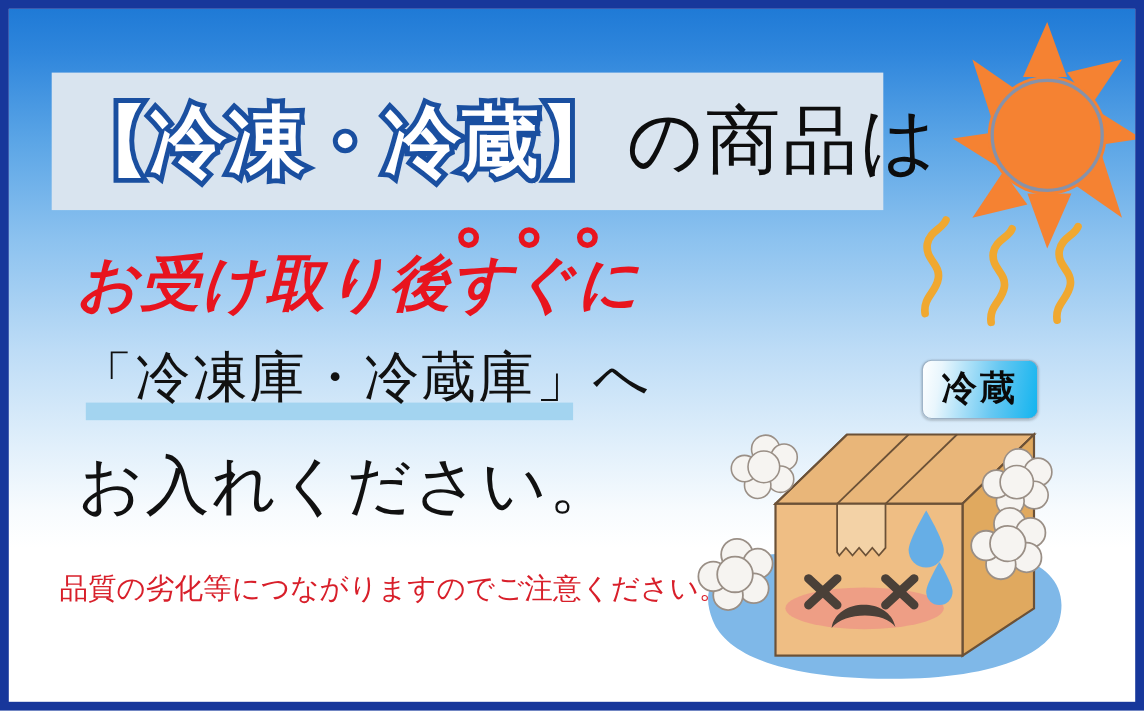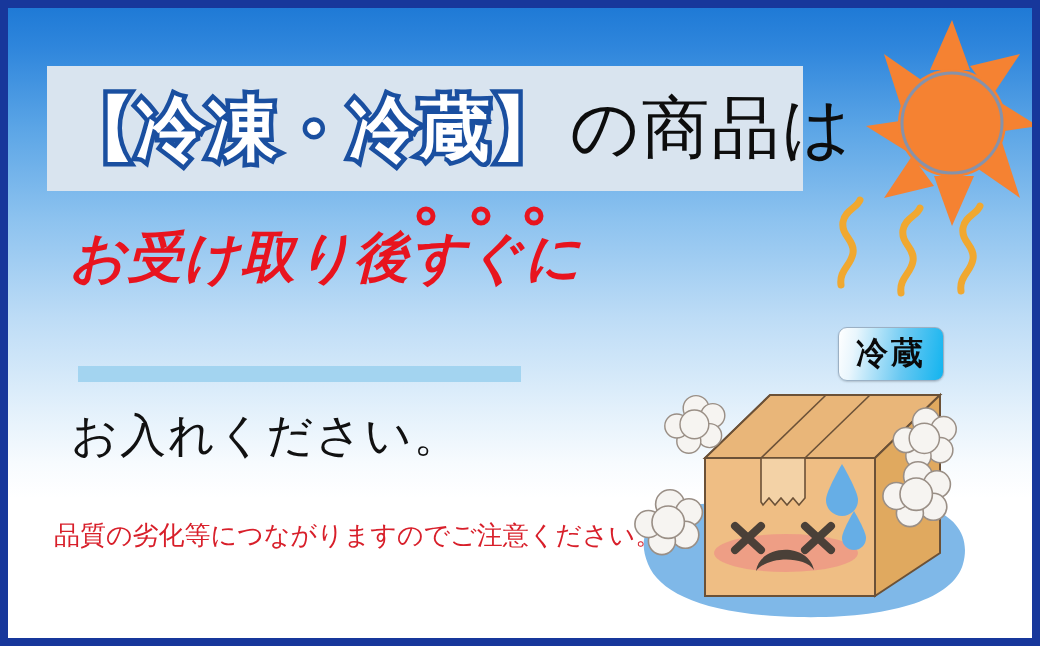--- a/index.html
+++ b/index.html
@@ -71,22 +71,22 @@
     font-size:50px;color:#111;font-weight:400;
     letter-spacing:2px;white-space:nowrap;line-height:1;
     z-index:3;
   }
   .hl-bar{
     position:absolute;left:70px;top:358px;width:443px;height:16px;
     background:#a3d4f0;z-index:2;
   }
   .line-3{
     position:absolute;left:63px;top:405px;
-    font-size:46px;color:#111;font-weight:400;
-    letter-spacing:2px;white-space:nowrap;line-height:1;font-family:Liberation Serif, serif;
+    font-size:58px;color:#111;font-weight:400;
+    letter-spacing:2px;white-space:nowrap;line-height:1;
   }
 
   
   .note{
     position:absolute;left:46px;top:508px;
     color:#d81f2a;line-height:1.52;white-space:nowrap;
   }
   .note div{font-size:26px;}
   .note b{font-weight:bold;}
   .note .reg{font-weight:400;}
@@ -229,20 +229,21 @@
 
   <svg class="emph-dots" viewBox="0 0 1024 630">
     <g fill="none" stroke="#e8141e" stroke-width="5">
       <circle cx="418" cy="208" r="7"></circle>
       <circle cx="473" cy="208" r="7"></circle>
       <circle cx="526" cy="208" r="7"></circle>
     </g>
   </svg>
 
   <div class="hl-bar"></div>
+  <div class="line-2">「冷凍庫・冷蔵庫」へ</div>
   <div class="line-3">お入れください。</div>
 
   <div class="note">
     <div class="reg">品質の劣化等につながりますのでご注意ください。</div>
   </div>
 
   <div class="badge" id="badge-chilled">冷蔵</div>
 
 </div>
 

